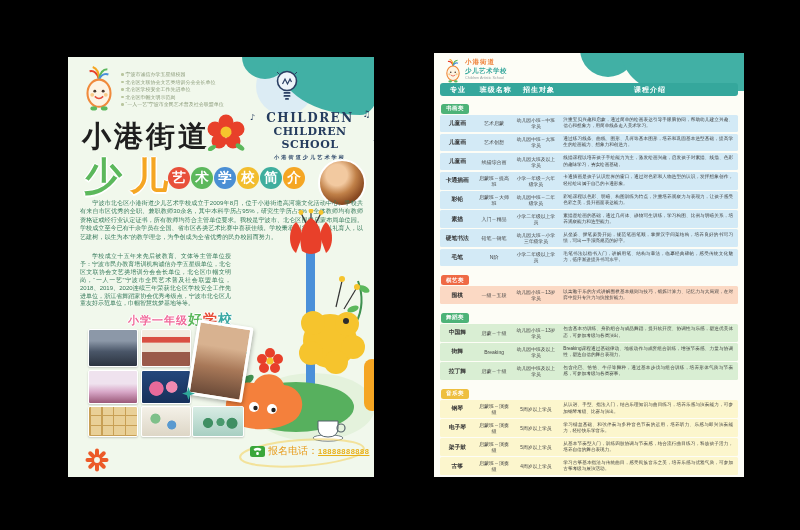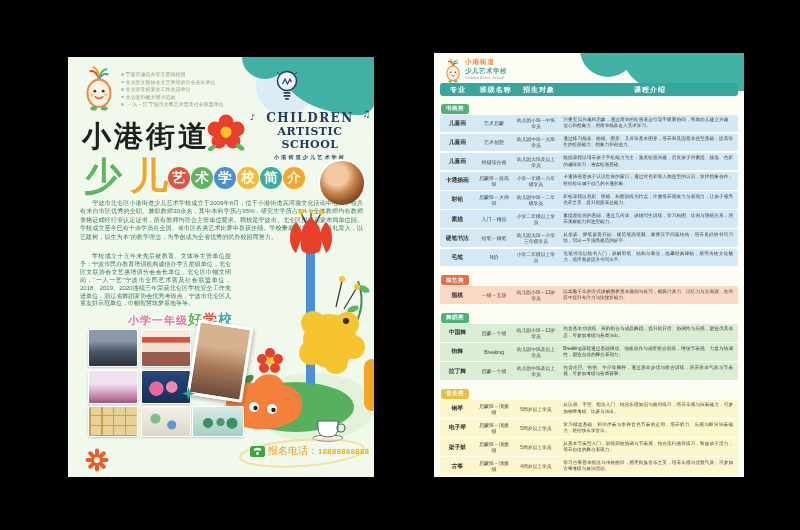--- a/index.html
+++ b/index.html
@@ -75,21 +75,21 @@
                   linear-gradient(180deg,#d8ece4,#a8cfc2);}
   .ph-tilt{left:124px;top:266px;width:56px;height:76px;transform:rotate(9deg);
        border:3px solid #fff;box-shadow:1px 2px 4px rgba(0,0,0,.3);
        background:linear-gradient(180deg,#d8b290 0 30%,#a87858 60%,#6a4a38 100%);}
   .grid-star{position:absolute;left:114px;top:330px;width:13px;height:13px;}
   .asterisk{position:absolute;left:16px;top:390px;width:26px;height:26px;}
   .scribble{position:absolute;left:168px;top:378px;width:132px;height:36px;}
   .contact{position:absolute;left:182px;top:387px;display:flex;align-items:center;}
   .phone-ic{width:15px;height:13px;margin-right:3px;}
   .contact-label{font-size:10px;font-weight:400;color:#e89a18;}
-  .contact-number{font-size:7.5px;font-weight:900;color:#e8b018;letter-spacing:.5px;}
+  .contact-number{font-size:7.5px;font-weight:900;color:#e8b018;letter-spacing:.5px;text-decoration:underline;}
   
   .page-right{left:434px;top:53px;width:310px;height:424px;background:#fdfdf6;}
   .blob-tr2{position:absolute;right:-4px;top:-6px;width:128px;height:44px;background:#41b0a5;
             border-radius:0 0 0 52px;}
   .blob-tr2b{position:absolute;right:108px;top:-32px;width:56px;height:56px;background:#41b0a5;border-radius:50%;}
   .mascot-right{position:absolute;left:10px;top:5px;width:18px;height:25px;}
   .rlogo{position:absolute;left:31px;top:5px;}
   .rl1{font-size:6.5px;font-weight:bold;color:#ef7f35;letter-spacing:1px;}
   .rl2{font-size:6.5px;font-weight:bold;color:#35a79c;letter-spacing:.5px;}
   .rl3{font-size:3.8px;color:#9aa5a5;}
@@ -157,21 +157,21 @@
       <div class="honor-line">“一人一艺”宁波市全民艺术普及社会联盟单位</div>
     </div>
 
   <div class="brand">
     <div class="brand-l1">
       <span class="note-l">♪</span>
       <span>CHILDREN</span>
       <span class="note-r">♫</span>
     </div>
     <div class="brand-l2">
-      <span>ARTISTIC SCHOOL</span>
+      <span>CHILDREN SCHOOL</span>
       <span class="note-r2">♪</span>
     </div>
     <div class="brand-sub">小港街道少儿艺术学校</div>
   </div>
 
   <div class="photo-circle"></div>
 
   <div class="title-black">小港街道</div>
 
   <svg class="flower" viewBox="0 0 40 40">

